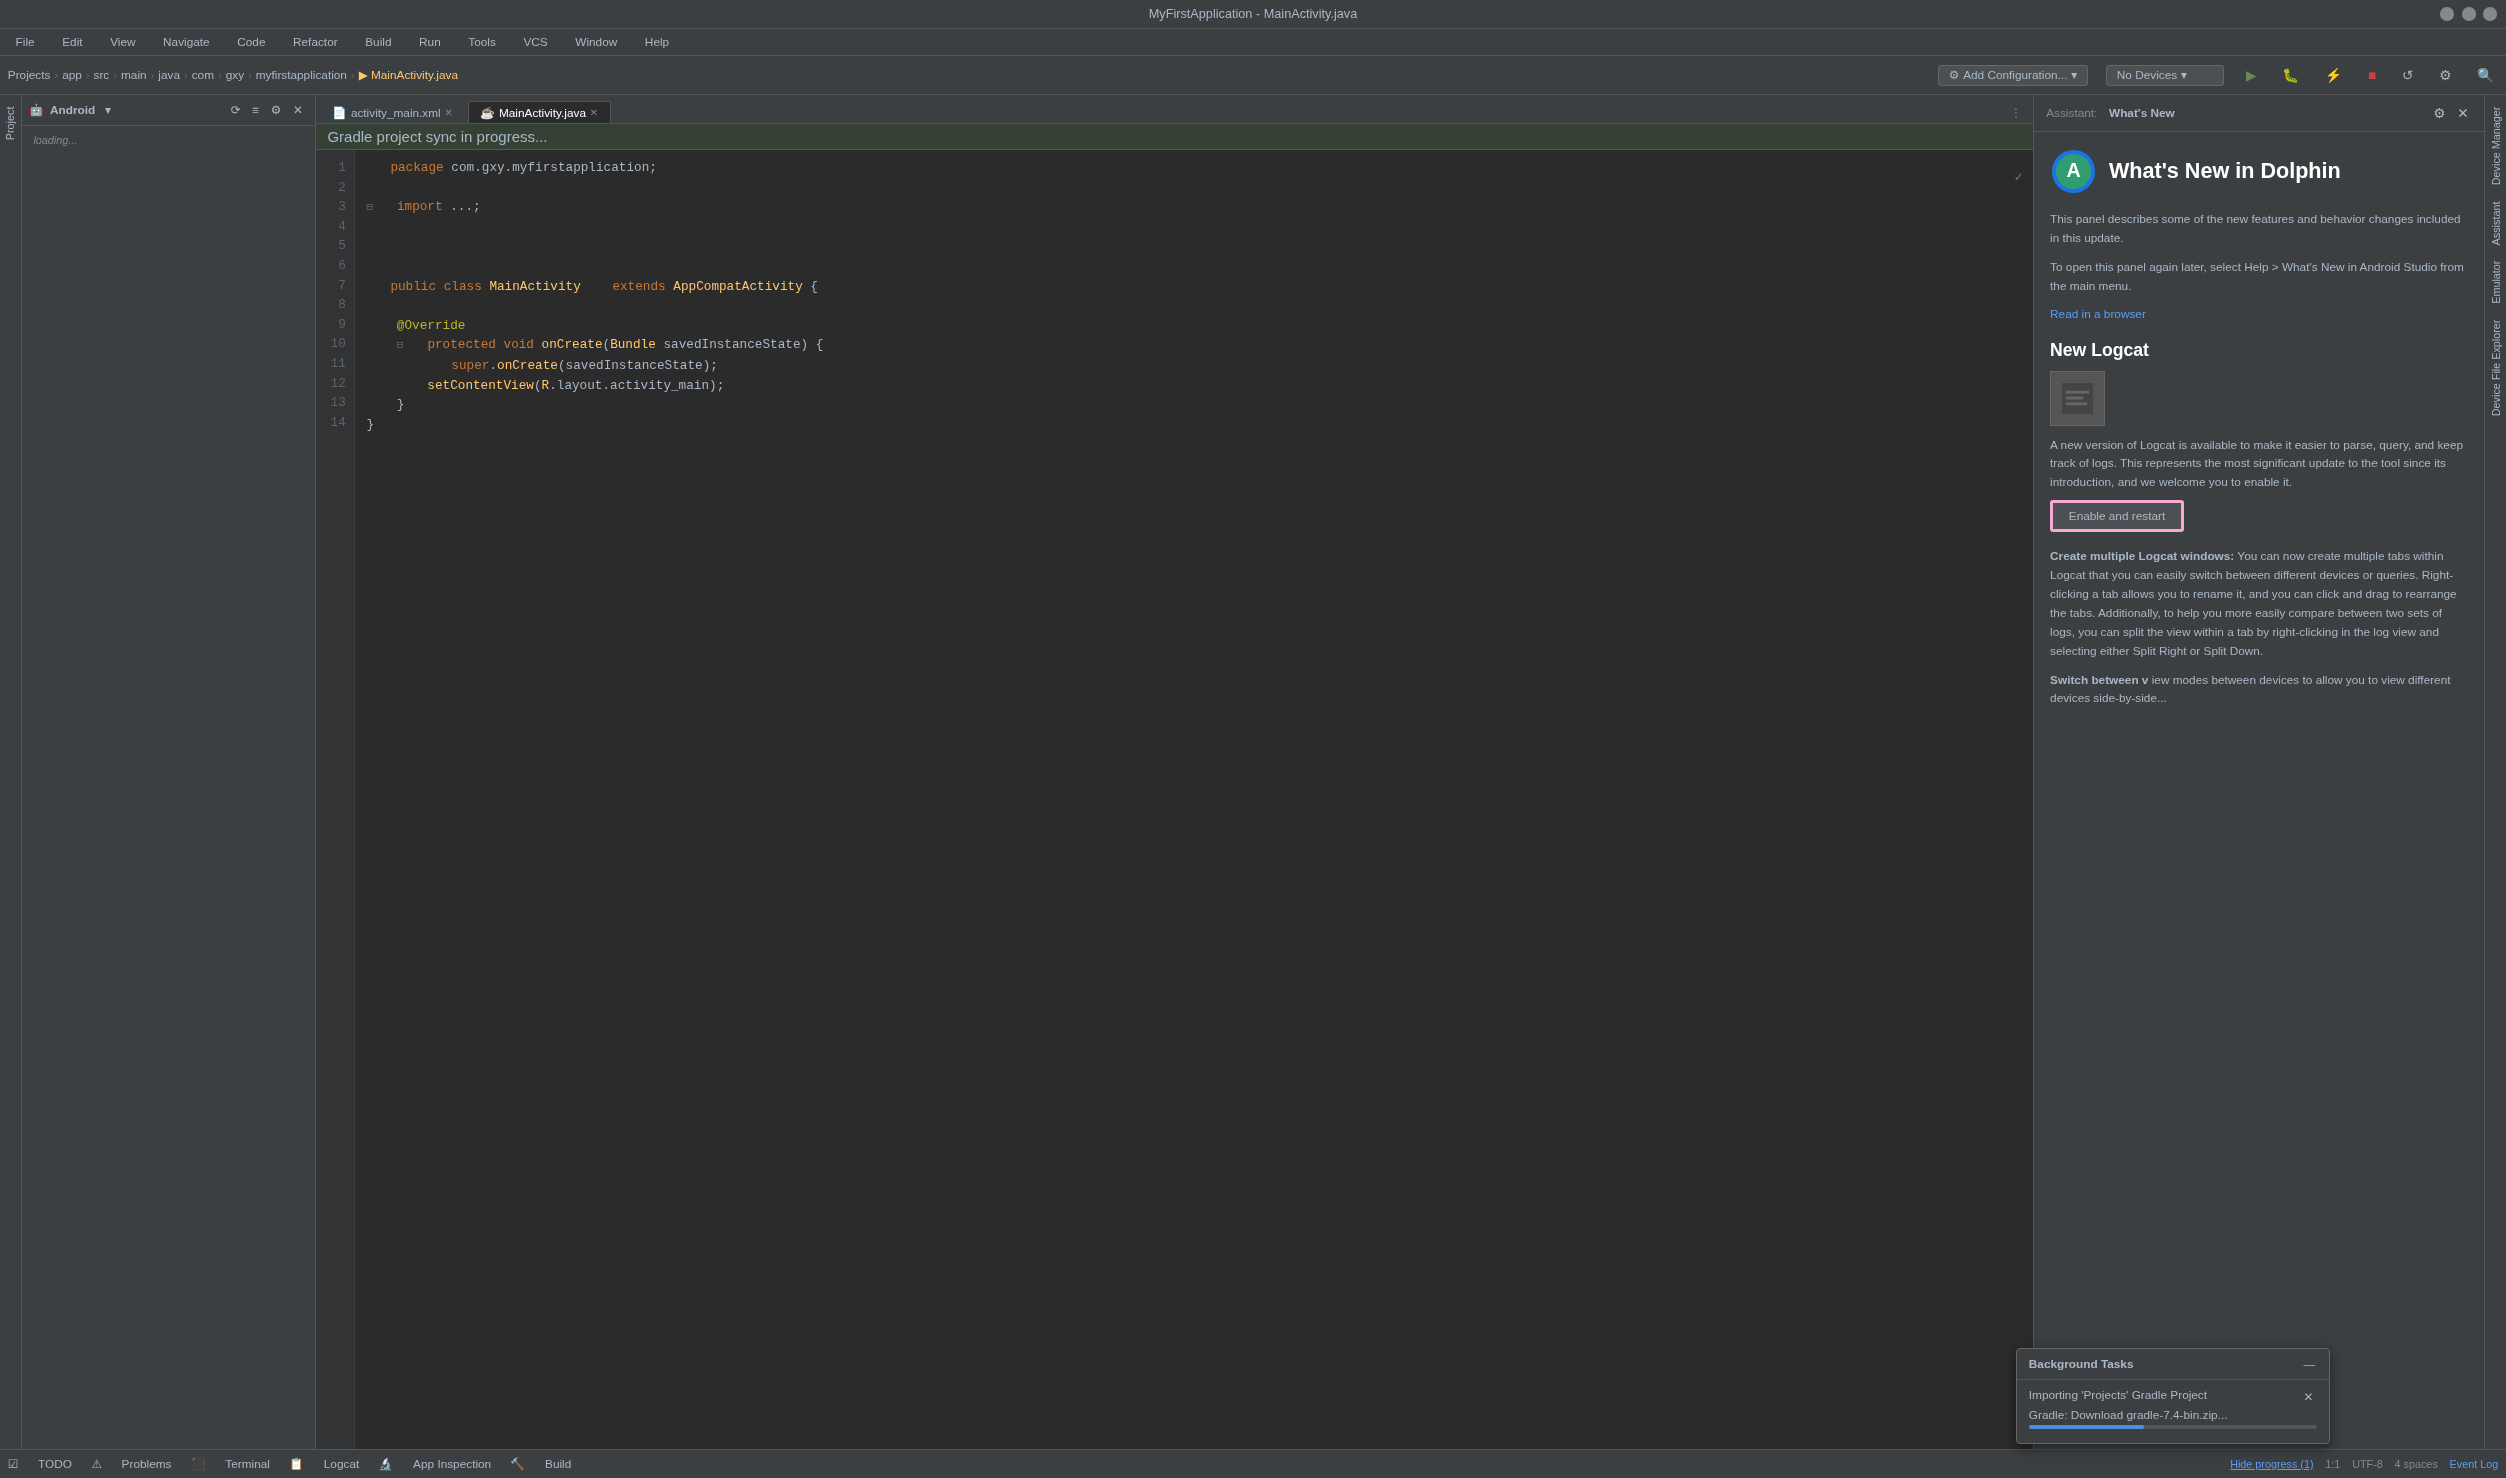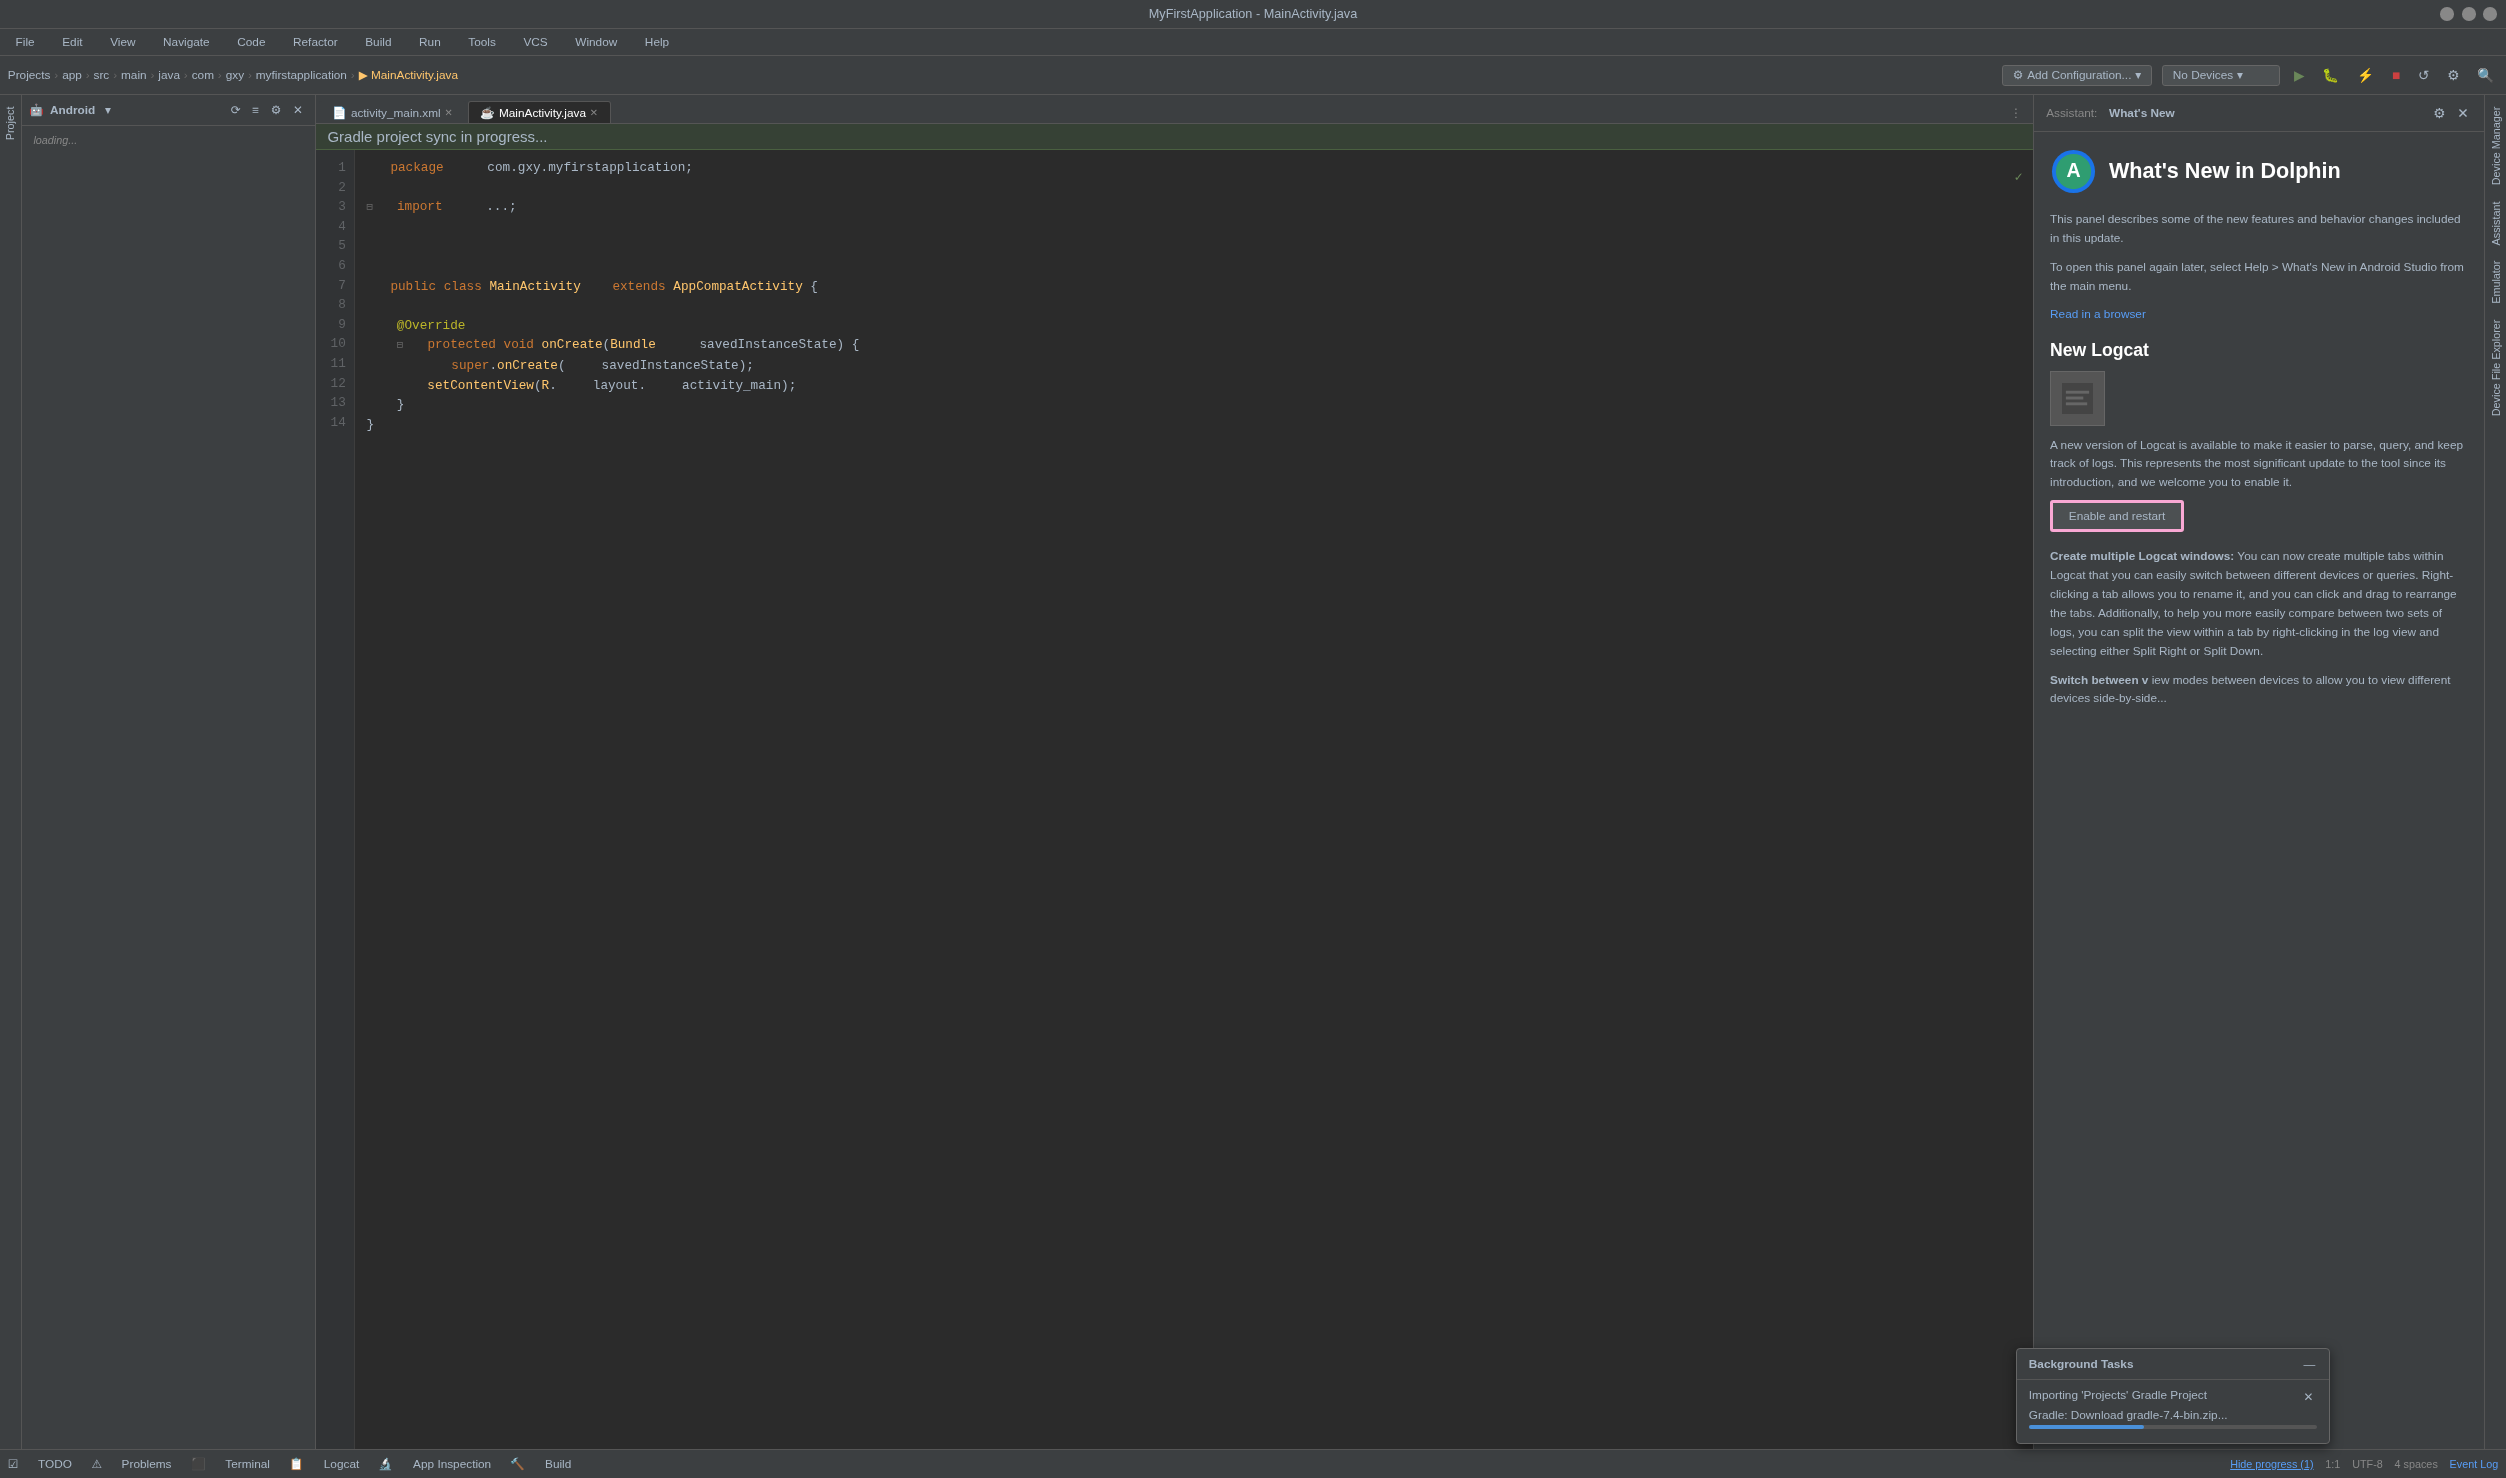--- a/index.html
+++ b/index.html
@@ -62,21 +62,21 @@
       border-radius: 2.9px;
     }
 
     
     .toolbar {
       background: #3c3f41;
       height: 39px;
       display: flex;
       align-items: center;
       padding: 0 7.8px;
-      gap: 10px;
+      gap: 18px;
       border-bottom: 1px solid #555;
     }
     .breadcrumb {
       display: flex;
       align-items: center;
       gap: 3.9px;
       color: #a9b7c6;
       font-size: 11.8px;
     }
     .breadcrumb-sep { color: #666; }
@@ -242,21 +242,21 @@
     }
     .code-content {
       padding: 7.8px 11.8px;
       font-family: 'Courier New', monospace;
       font-size: 12.7px;
       line-height: 19.6px;
       white-space: pre;
       flex: 1;
     }
     .kw { color: #cc7832; margin-left: 24px; }
-    .pkg { color: #a9b7c6; margin-left: 36px; }
+    .pkg { color: #a9b7c6; }
     .cls { color: #ffc66d; }
     .fn { color: #ffc66d; }
     .ann { color: #bbb529; }
 
     
     .right-panel {
       width: 451px;
       background: #0f766e;
       border-left: 1px solid #555;
       display: flex;

